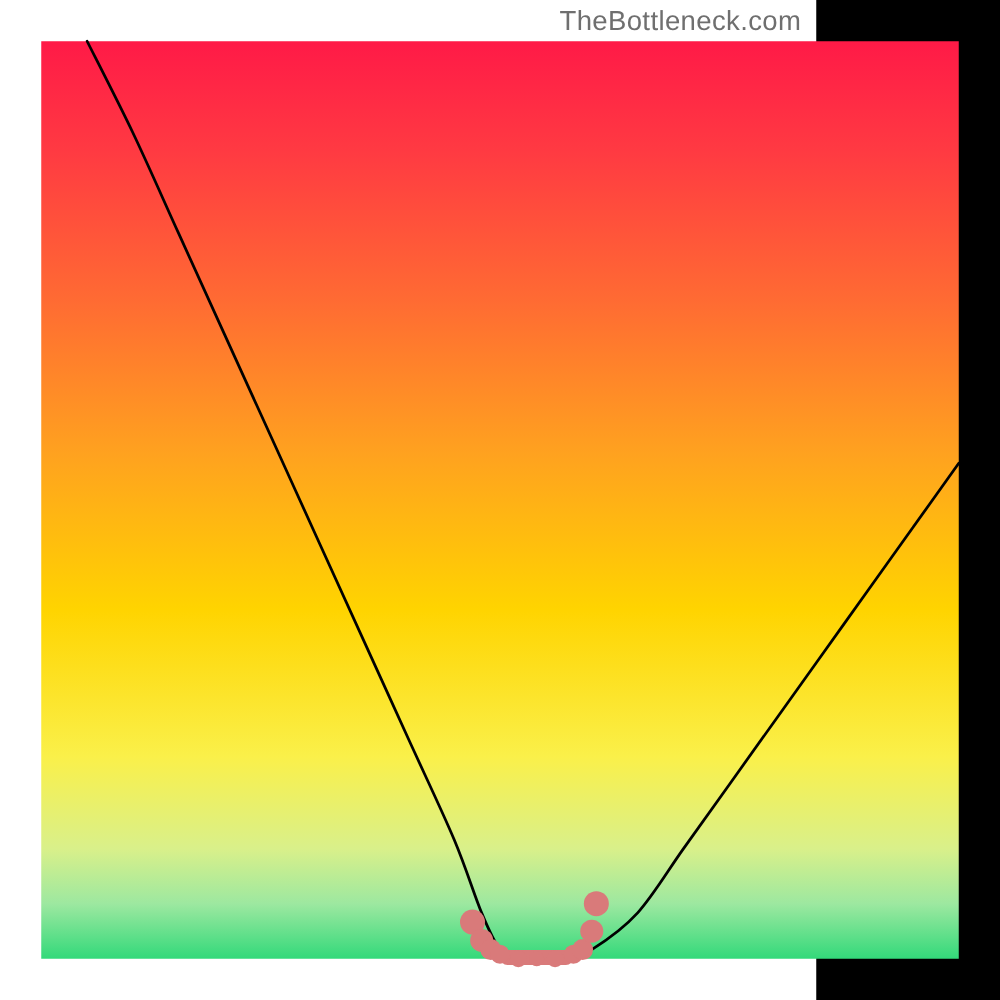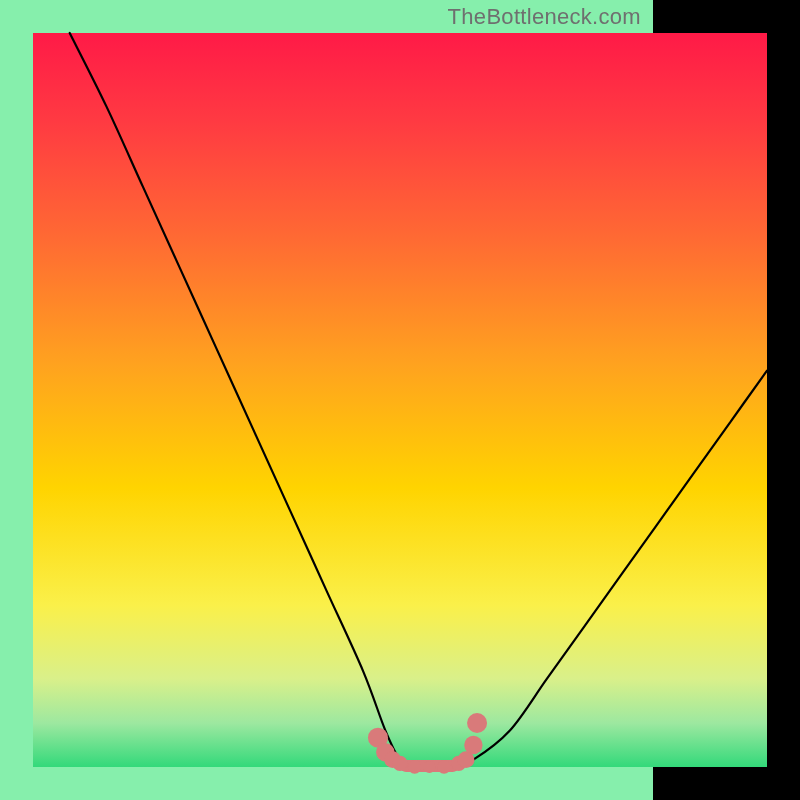--- a/index.html
+++ b/index.html
@@ -8,21 +8,21 @@
     width: 800px;
     height: 800px;
     background: #000;
     overflow: hidden;
     font-family: Arial, Helvetica, sans-serif;
   }
   .stage {
     position: relative;
     width: 653px;
     height: 800px;
-    background: #86efac;
+    background: #ffffff;
   }
   .watermark {
     position: absolute;
     top: 4px;
     right: 12px;
     color: #6f6f6f;
     font-size: 22px;
     font-weight: 500;
     letter-spacing: 0.3px;
     z-index: 10;

